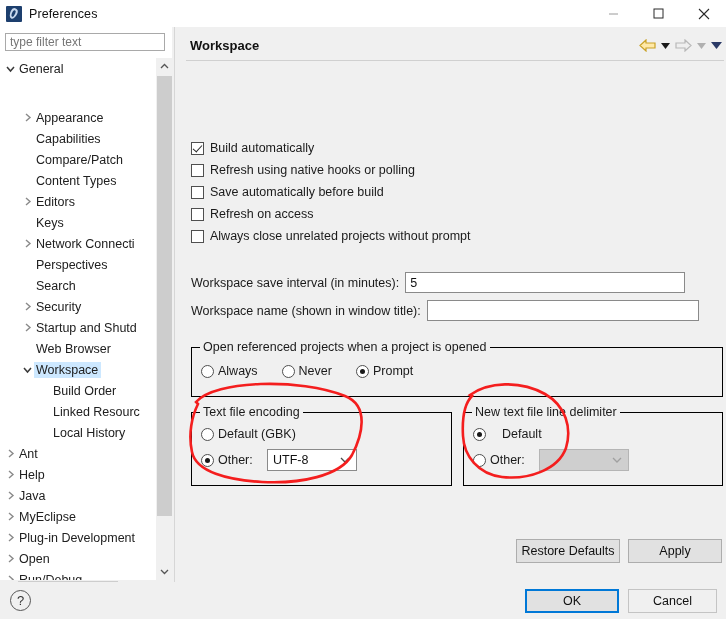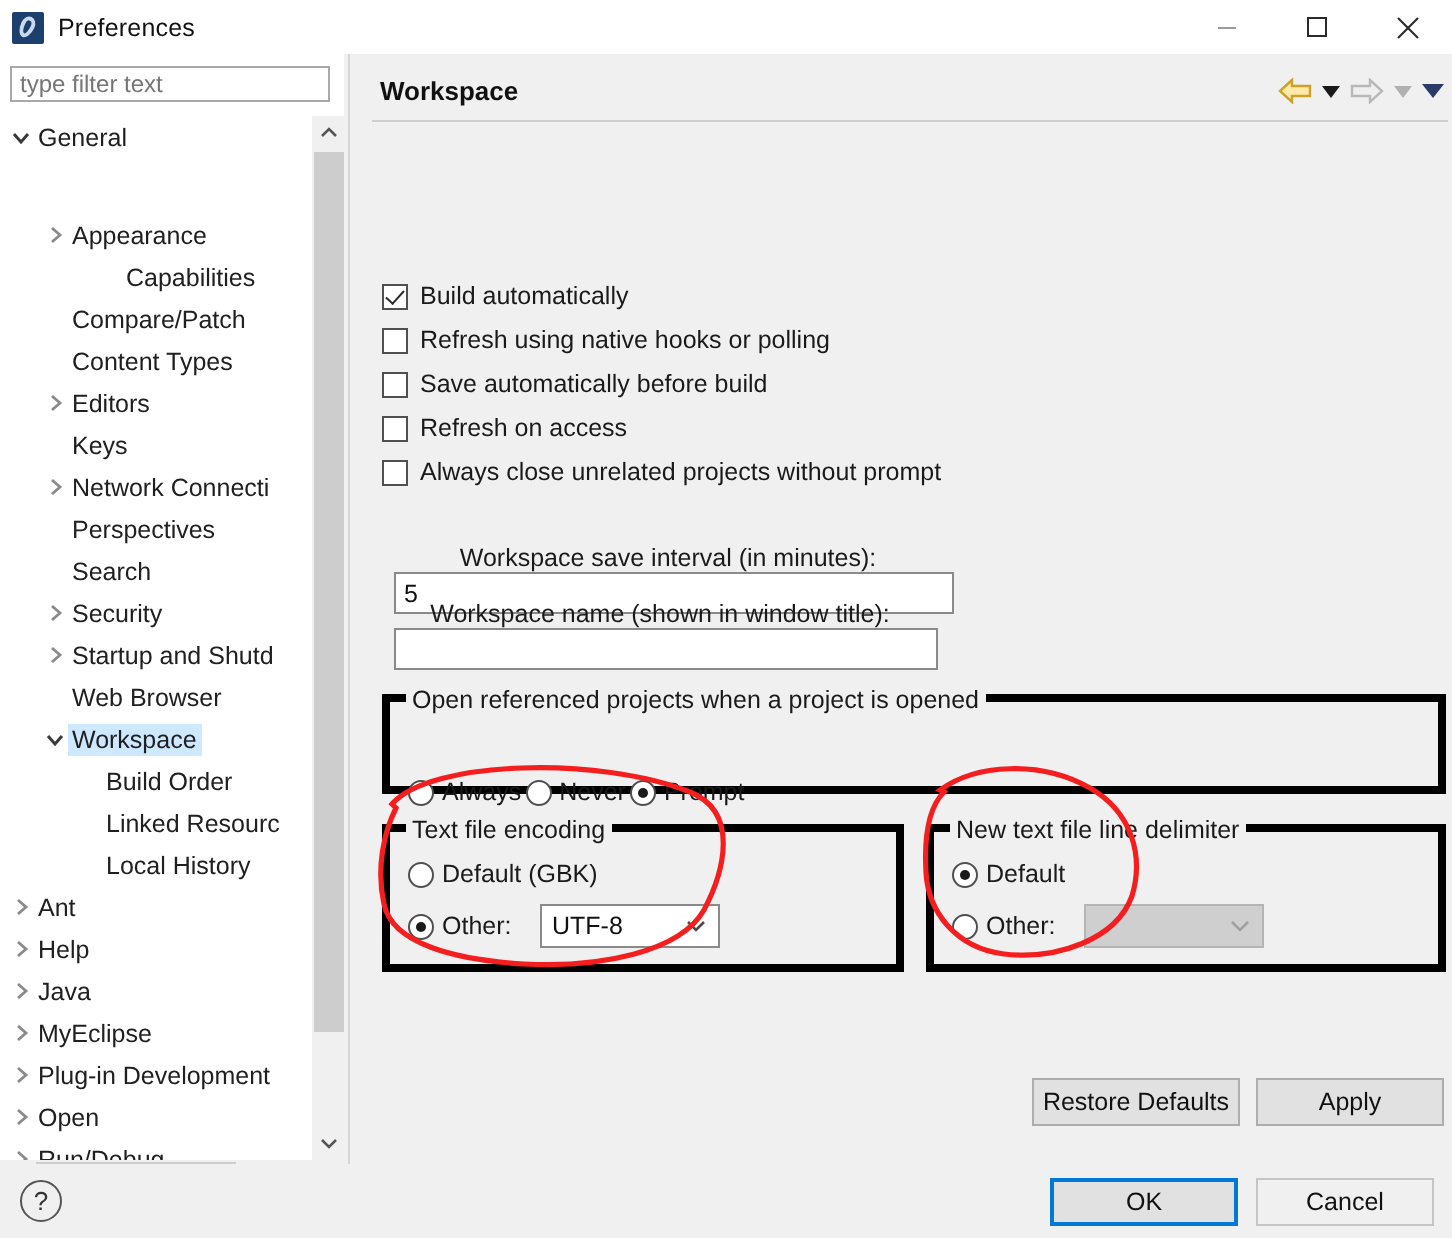--- a/index.html
+++ b/index.html
@@ -205,38 +205,37 @@
     border: solid #2b2b2b;
     border-width: 0 1.6px 1.6px 0;
     transform: rotate(42deg);
   }
 
   
   .field-row {
     position: absolute;
     display: flex; align-items: center;
     font-size: 12.5px;
-    flex-direction: column;
   }
   .txt-input {
     border: 1px solid #8a8a8a;
     background: #fff;
     height: 21px;
     box-sizing: border-box;
     font-family: "Liberation Sans", sans-serif;
     font-size: 12.5px;
     color: #111;
     padding: 0 4px;
     outline: none;
   }
 
   
   .groupbox {
     position: absolute;
-    border: 4px solid #000000;
+    border: 1px solid #000000;
     box-sizing: border-box;
   }
   .group-title {
     position: absolute; top: -8px; left: 8px;
     background: #f0f0f0;
     padding: 0 3px;
     font-size: 12.5px;
     color: #1a1a1a;
   }
   .radio-row {
@@ -359,21 +358,21 @@
           <span class="lbl">General</span>
         </div>
         <div class="tree-row" style="padding-left: 21px; margin-top: 28px;">
           <span class="twisty">
             <svg width="8" height="9" viewBox="0 0 8 9">
               <polyline points="2,1 6,4.5 2,8" fill="none" stroke="#8a8a8a" stroke-width="1.4"></polyline>
             </svg>
           </span>
           <span class="lbl">Appearance</span>
         </div>
-        <div class="tree-row" style="padding-left: 21px; gap: 27px;">
+        <div class="tree-row" style="padding-left: 21px;">
           <span class="twisty"></span>
           <span class="lbl">Capabilities</span>
         </div>
         <div class="tree-row" style="padding-left: 21px;">
           <span class="twisty"></span>
           <span class="lbl">Compare/Patch</span>
         </div>
         <div class="tree-row" style="padding-left: 21px;">
           <span class="twisty"></span>
           <span class="lbl">Content Types</span>
@@ -606,21 +605,21 @@
       <input class="txt-input" style="width: 280px; margin-left: 6px;" id="f0" value="5">
     </div>
 
     <div class="field-row" style="left:13px; top:273px;">
       <span>Workspace name (shown in window title):</span>
       <input class="txt-input" style="width: 272px; margin-left: 6px;" id="f1" value="">
     </div>
 
     <div class="groupbox" style="left:13px; top:320px; width:532px; height:50px;">
       <div class="group-title">Open referenced projects when a project is opened</div>
-      <div style="position:absolute; left:9px; top:16px; display:flex; gap:2px;margin-top:22px;" id="ref-radios">
+      <div style="position:absolute; left:9px; top:16px; display:flex; gap:24px;" id="ref-radios">
           <div class="radio-row">
             <span class="rbox"></span>
             <span>Always</span>
           </div>
           <div class="radio-row">
             <span class="rbox"></span>
             <span>Never</span>
           </div>
           <div class="radio-row">
             <span class="rbox on"></span>
@@ -644,21 +643,21 @@
         <span class="arrow">
           <svg width="10" height="7" viewBox="0 0 10 7">
               <polyline points="1,1.5 5,5.5 9,1.5" fill="none" stroke="#4a4a4a" stroke-width="1.3"></polyline>
             </svg>
         </span>
       </div>
     </div>
 
     <div class="groupbox" style="left:285px; top:385px; width:260px; height:74px;">
       <div class="group-title">New text file line delimiter</div>
-      <div class="radio-row" style="position:absolute; left:9px; top:14px;">
+      <div class="radio-row" style="position:absolute; left:9px; top:14px;gap:12px;">
         <span class="rbox on"></span>
         <span>Default</span>
       </div>
       <div class="radio-row" style="position:absolute; left:9px; top:40px;">
         <span class="rbox"></span>
         <span>Other:</span>
       </div>
       <div class="combo disabled" style="position:absolute; left:75px; top:36px; width:90px;">
         <span></span>
         <span class="arrow">

